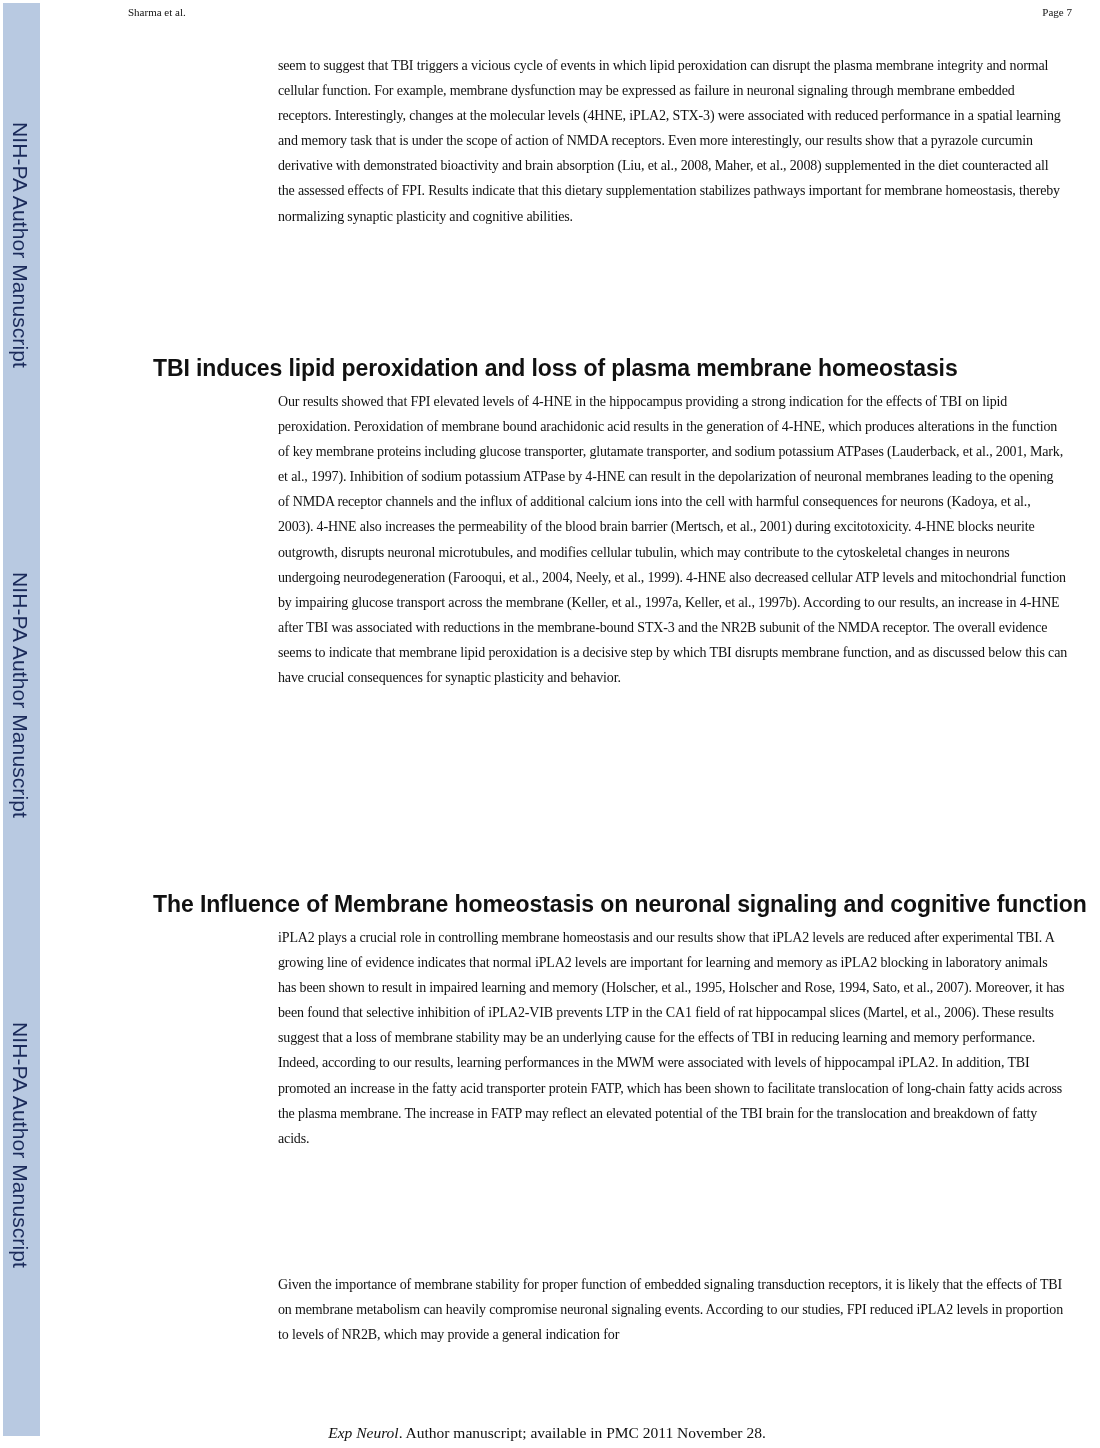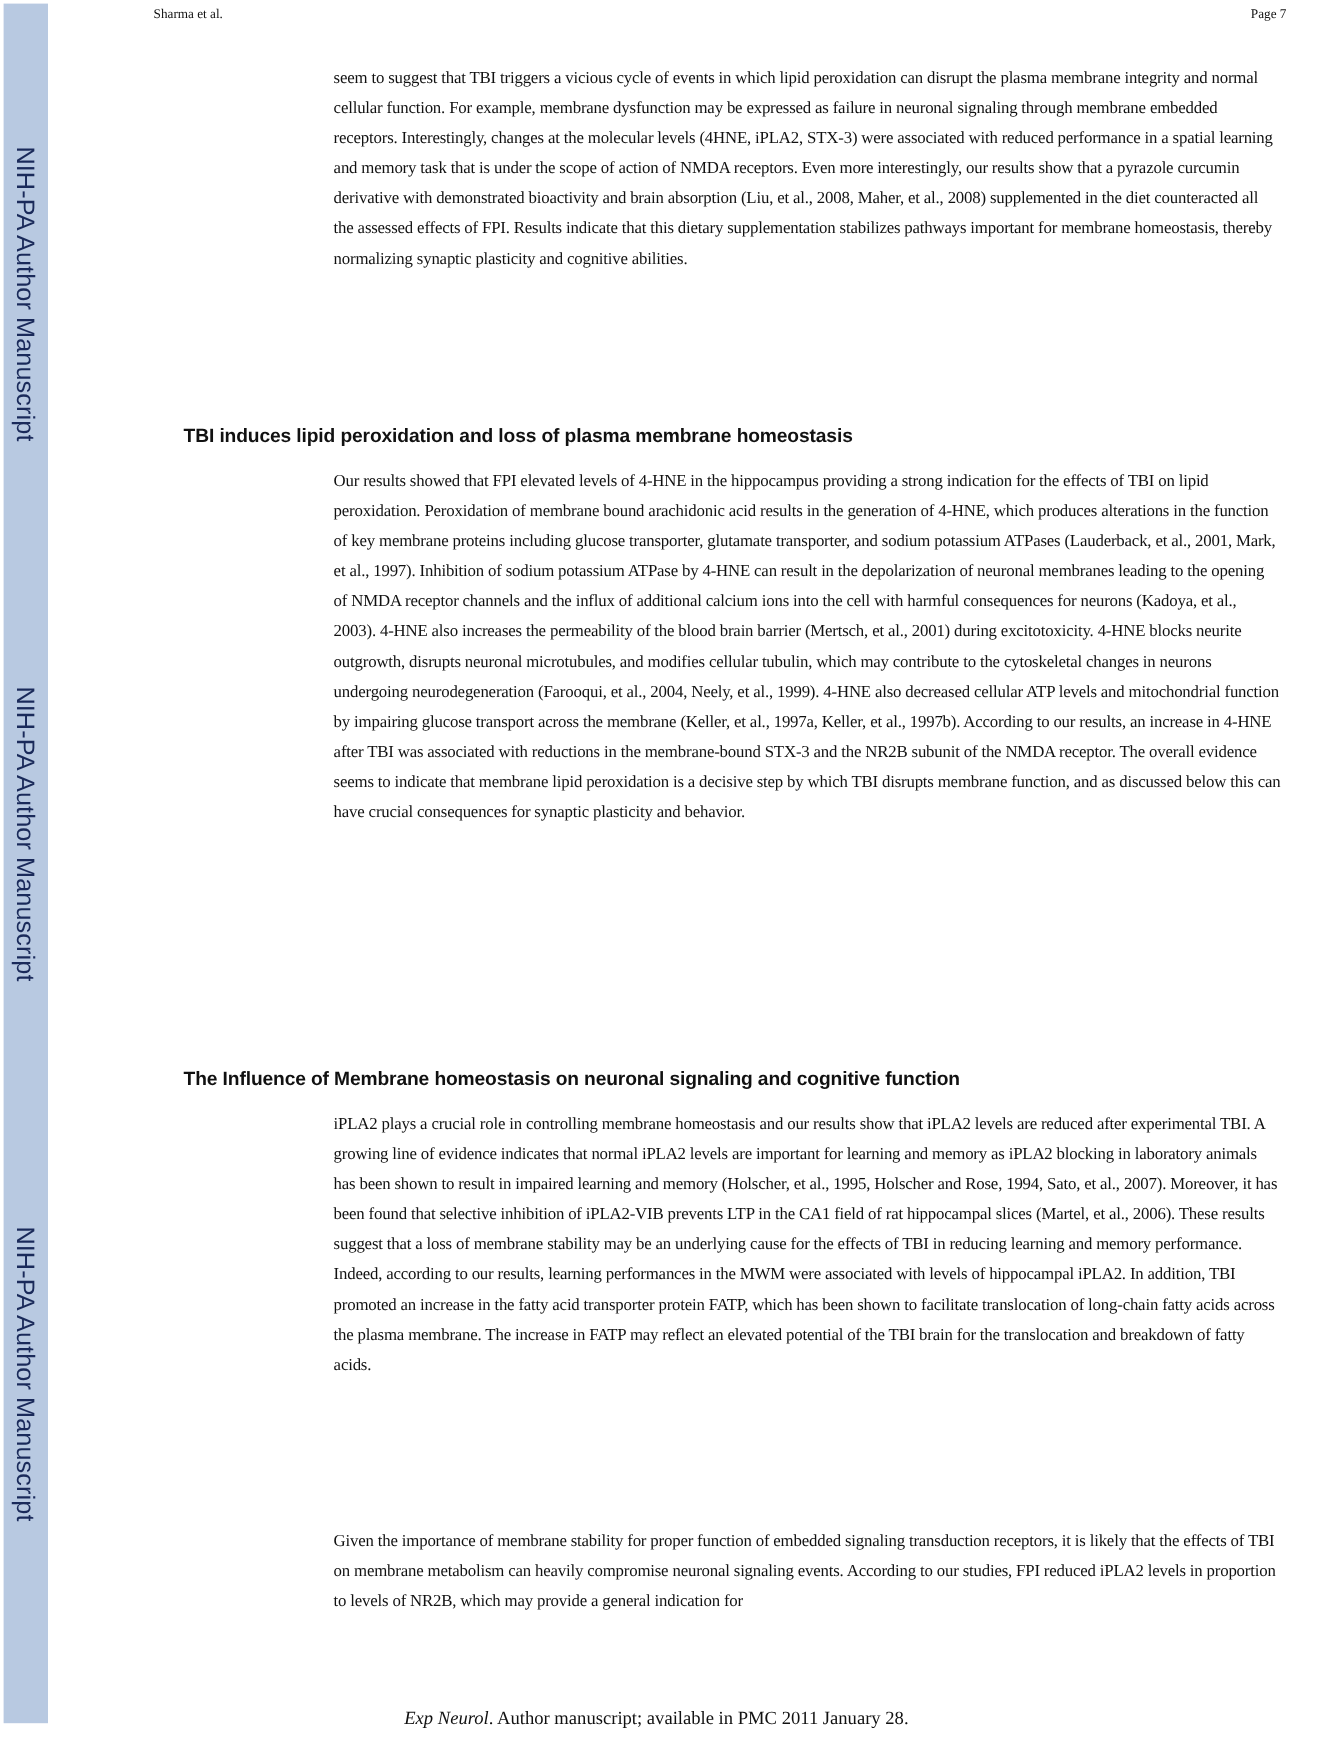--- a/index.html
+++ b/index.html
@@ -52,21 +52,21 @@
       font-size: 14px;
       line-height: 25.1px;
       margin: 0;
       letter-spacing: -0.15px;
     }
     .section-heading {
       position: absolute;
       left: 153px;
       font-family: "Liberation Sans", sans-serif;
       font-weight: bold;
-      font-size: 16px;
+      font-size: 23px;
       margin: 0;
       letter-spacing: -0.1px;
       white-space: nowrap;
       text-align: right;
     }
     .footer {
       position: absolute;
       top: 1424px;
       left: 0;
       width: 1100px;
@@ -98,15 +98,15 @@
 <p class="para" style="top:389px;">Our results showed that FPI elevated levels of 4-HNE in the hippocampus providing a strong indication for the effects of TBI on lipid peroxidation. Peroxidation of membrane bound arachidonic acid results in the generation of 4-HNE, which produces alterations in the function of key membrane proteins including glucose transporter, glutamate transporter, and sodium potassium ATPases (Lauderback, et al., 2001, Mark, et al., 1997). Inhibition of sodium potassium ATPase by 4-HNE can result in the depolarization of neuronal membranes leading to the opening of NMDA receptor channels and the influx of additional calcium ions into the cell with harmful consequences for neurons (Kadoya, et al., 2003). 4-HNE also increases the permeability of the blood brain barrier (Mertsch, et al., 2001) during excitotoxicity. 4-HNE blocks neurite outgrowth, disrupts neuronal microtubules, and modifies cellular tubulin, which may contribute to the cytoskeletal changes in neurons undergoing neurodegeneration (Farooqui, et al., 2004, Neely, et al., 1999). 4-HNE also decreased cellular ATP levels and mitochondrial function by impairing glucose transport across the membrane (Keller, et al., 1997a, Keller, et al., 1997b). According to our results, an increase in 4-HNE after TBI was associated with reductions in the membrane-bound STX-3 and the NR2B subunit of the NMDA receptor. The overall evidence seems to indicate that membrane lipid peroxidation is a decisive step by which TBI disrupts membrane function, and as discussed below this can have crucial consequences for synaptic plasticity and behavior.</p>
 
 <h2 class="section-heading" style="top:891px;">The Influence of Membrane homeostasis on neuronal signaling and cognitive function</h2>
 
 <p class="para" style="top:925px;">iPLA2 plays a crucial role in controlling membrane homeostasis and our results show that iPLA2 levels are reduced after experimental TBI. A growing line of evidence indicates that normal iPLA2 levels are important for learning and memory as iPLA2 blocking in laboratory animals has been shown to result in impaired learning and memory (Holscher, et al., 1995, Holscher and Rose, 1994, Sato, et al., 2007). Moreover, it has been found that selective inhibition of iPLA2-VIB prevents LTP in the CA1 field of rat hippocampal slices (Martel, et al., 2006). These results suggest that a loss of membrane stability may be an underlying cause for the effects of TBI in reducing learning and memory performance. Indeed, according to our results, learning performances in the MWM were associated with levels of hippocampal iPLA2. In addition, TBI promoted an increase in the fatty acid transporter protein FATP, which has been shown to facilitate translocation of long-chain fatty acids across the plasma membrane. The increase in FATP may reflect an elevated potential of the TBI brain for the translocation and breakdown of fatty acids.</p>
 
 <p class="para" style="top:1272px;">Given the importance of membrane stability for proper function of embedded signaling transduction receptors, it is likely that the effects of TBI on membrane metabolism can heavily compromise neuronal signaling events. According to our studies, FPI reduced iPLA2 levels in proportion to levels of NR2B, which may provide a general indication for</p>
 
 <div class="footer">
   <span class="footer-inner">
-    <em>Exp Neurol</em><span>. Author manuscript; available in PMC 2011 January 28.</span>
+    <em>Exp Neurol</em><span>. Author manuscript; available in PMC 2011 November 28.</span>
   </span>
 </div>
 
 </body></html>

